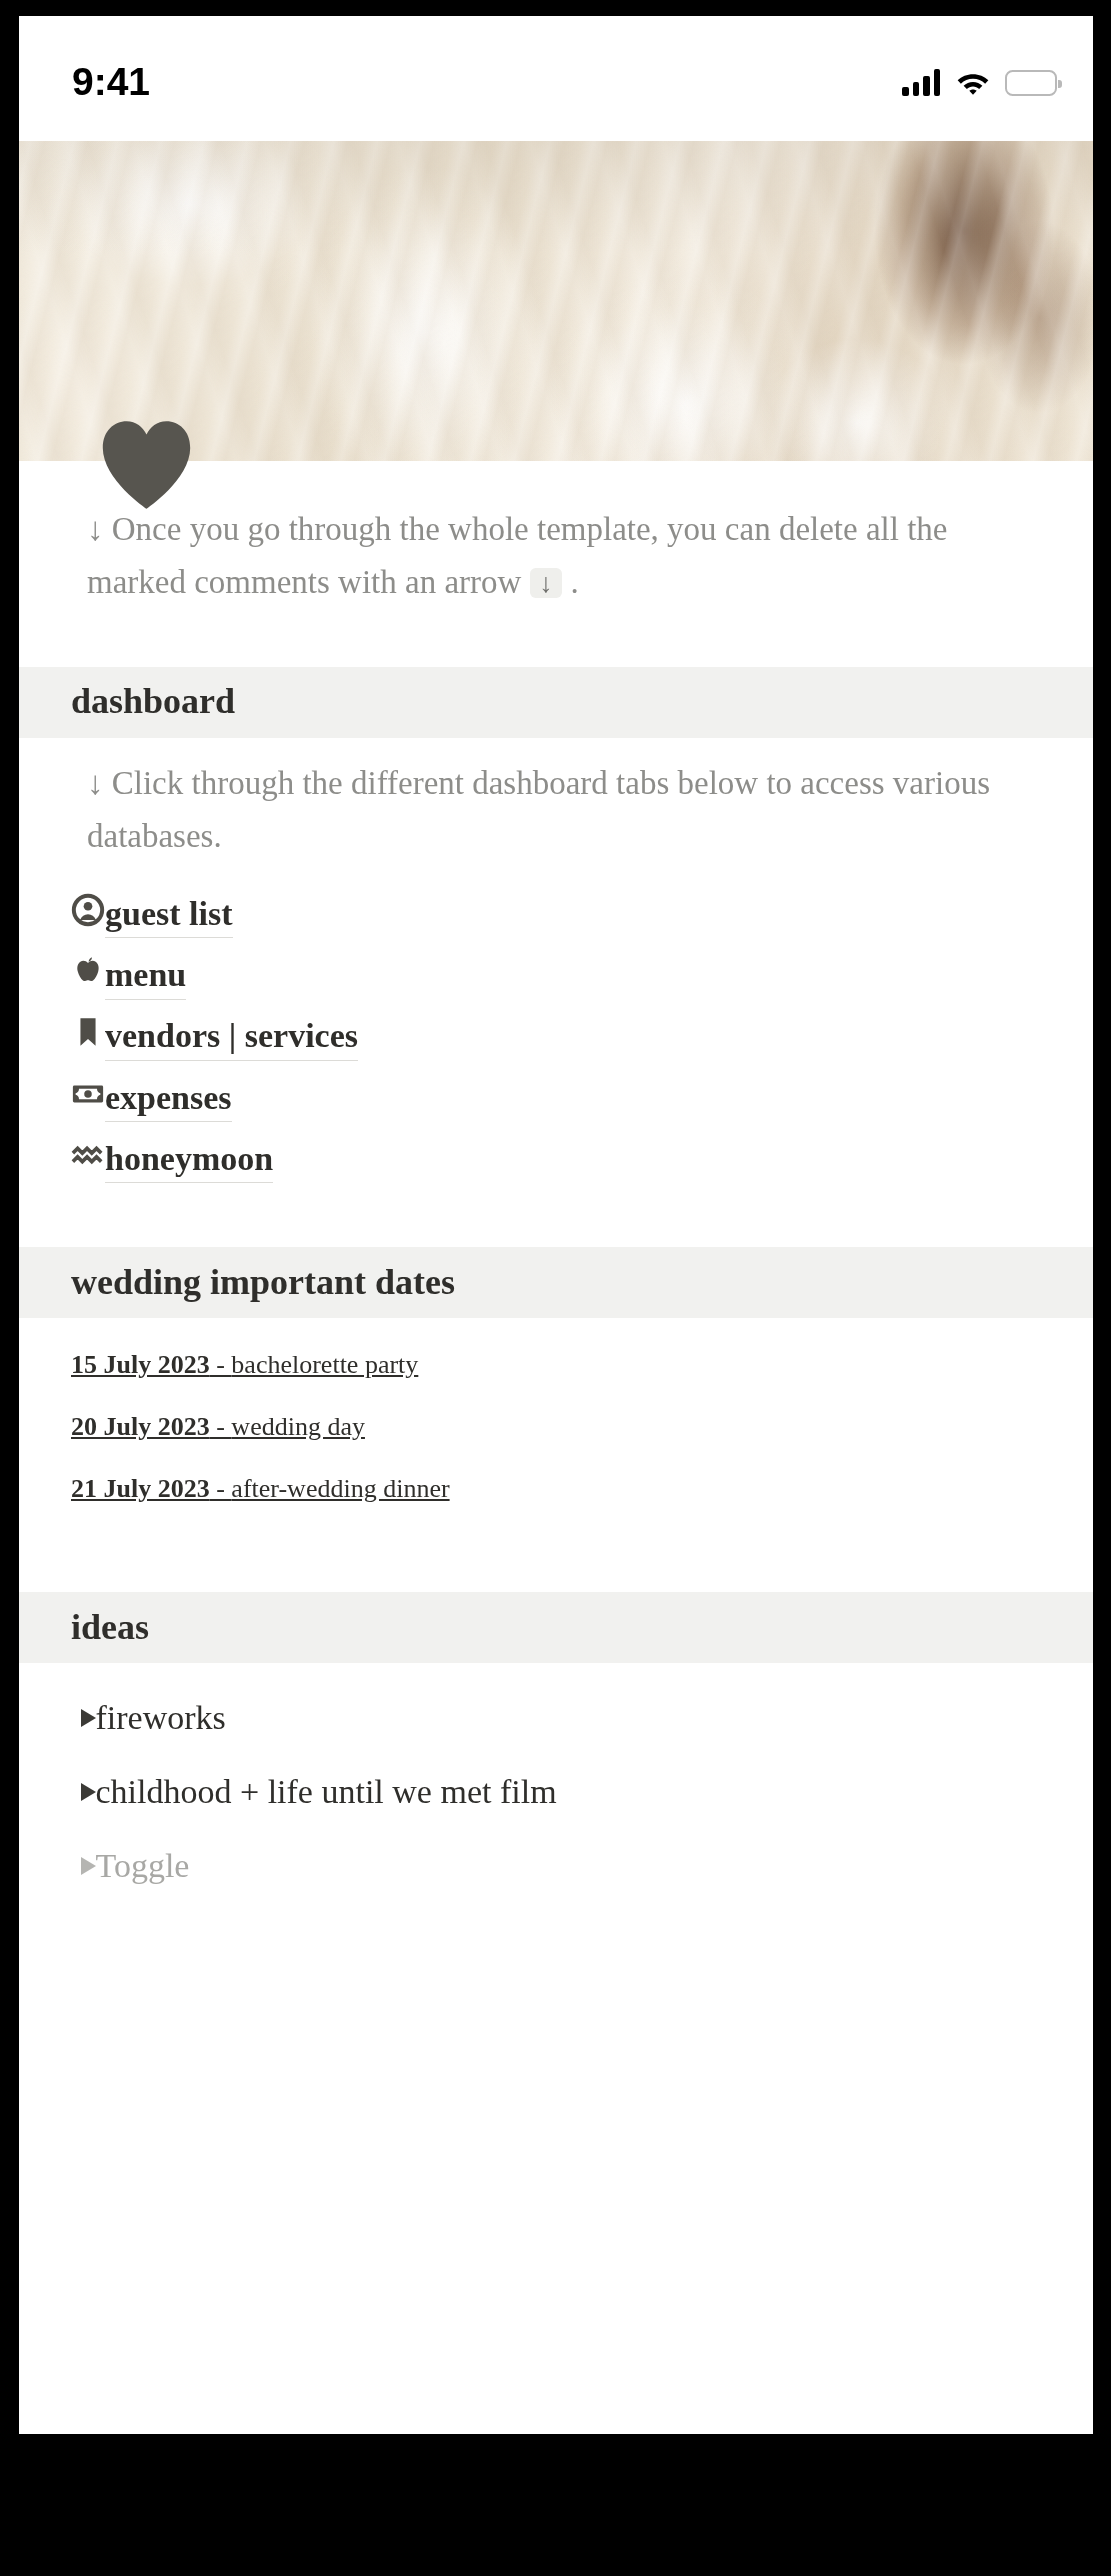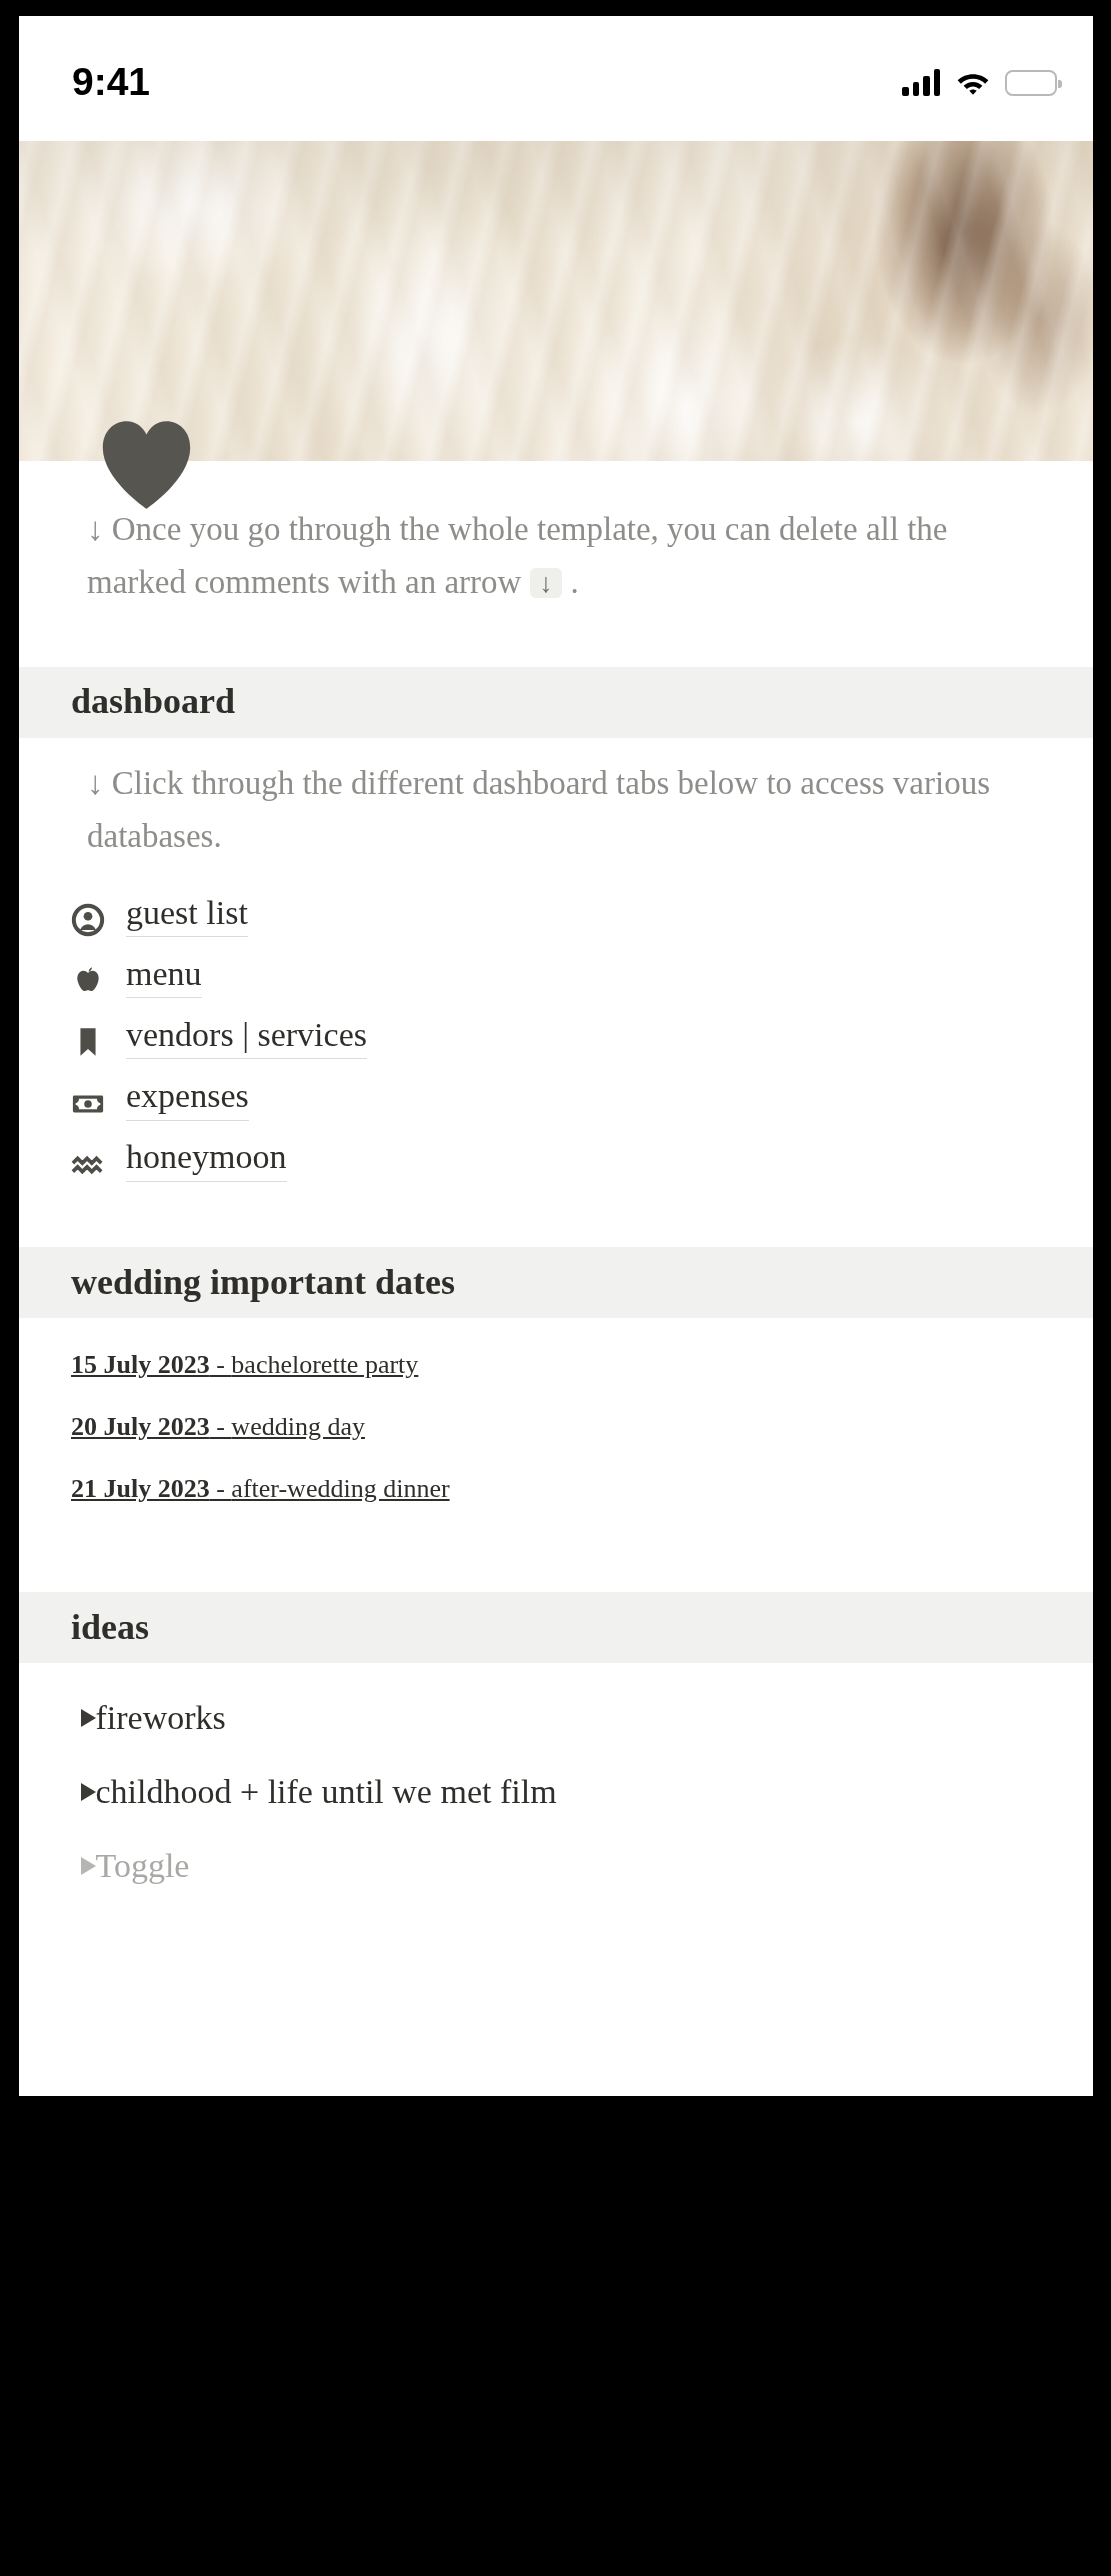--- a/index.html
+++ b/index.html
@@ -14,21 +14,21 @@
     overflow: hidden;
     font-family: "Liberation Serif", serif;
   }
 
   
   #phone {
     position: absolute;
     left: 19px;
     top: 16px;
     width: 1074px;
-    height: 2080px;
+    height: 2418px;
     background: #ffffff;
     overflow: hidden;
   }
 
   
   #statusbar {
     position: relative;
     height: 125px;
     background: #ffffff;
   }
@@ -188,24 +188,24 @@
     font-weight: bold;
     font-size: 36px;
     color: #2f2e2b;
     padding: 13.4px 52px 15.3px 52px;
     box-sizing: border-box;
   }
 
   .db-list { margin-top: 21px; }
   .db-item {
     display: flex;
-    align-items: flex-end;
-    gap: 21px;
+    align-items: flex-start;
     padding: 8.6px 0 8.6px 0;
     height: 44px;
+    font-weight: bold;
   }
   .db-icon {
     width: 34px;
     height: 34px;
     flex: 0 0 34px;
     display: flex;
     align-items: center;
     justify-content: center;
   }
   .db-label {

